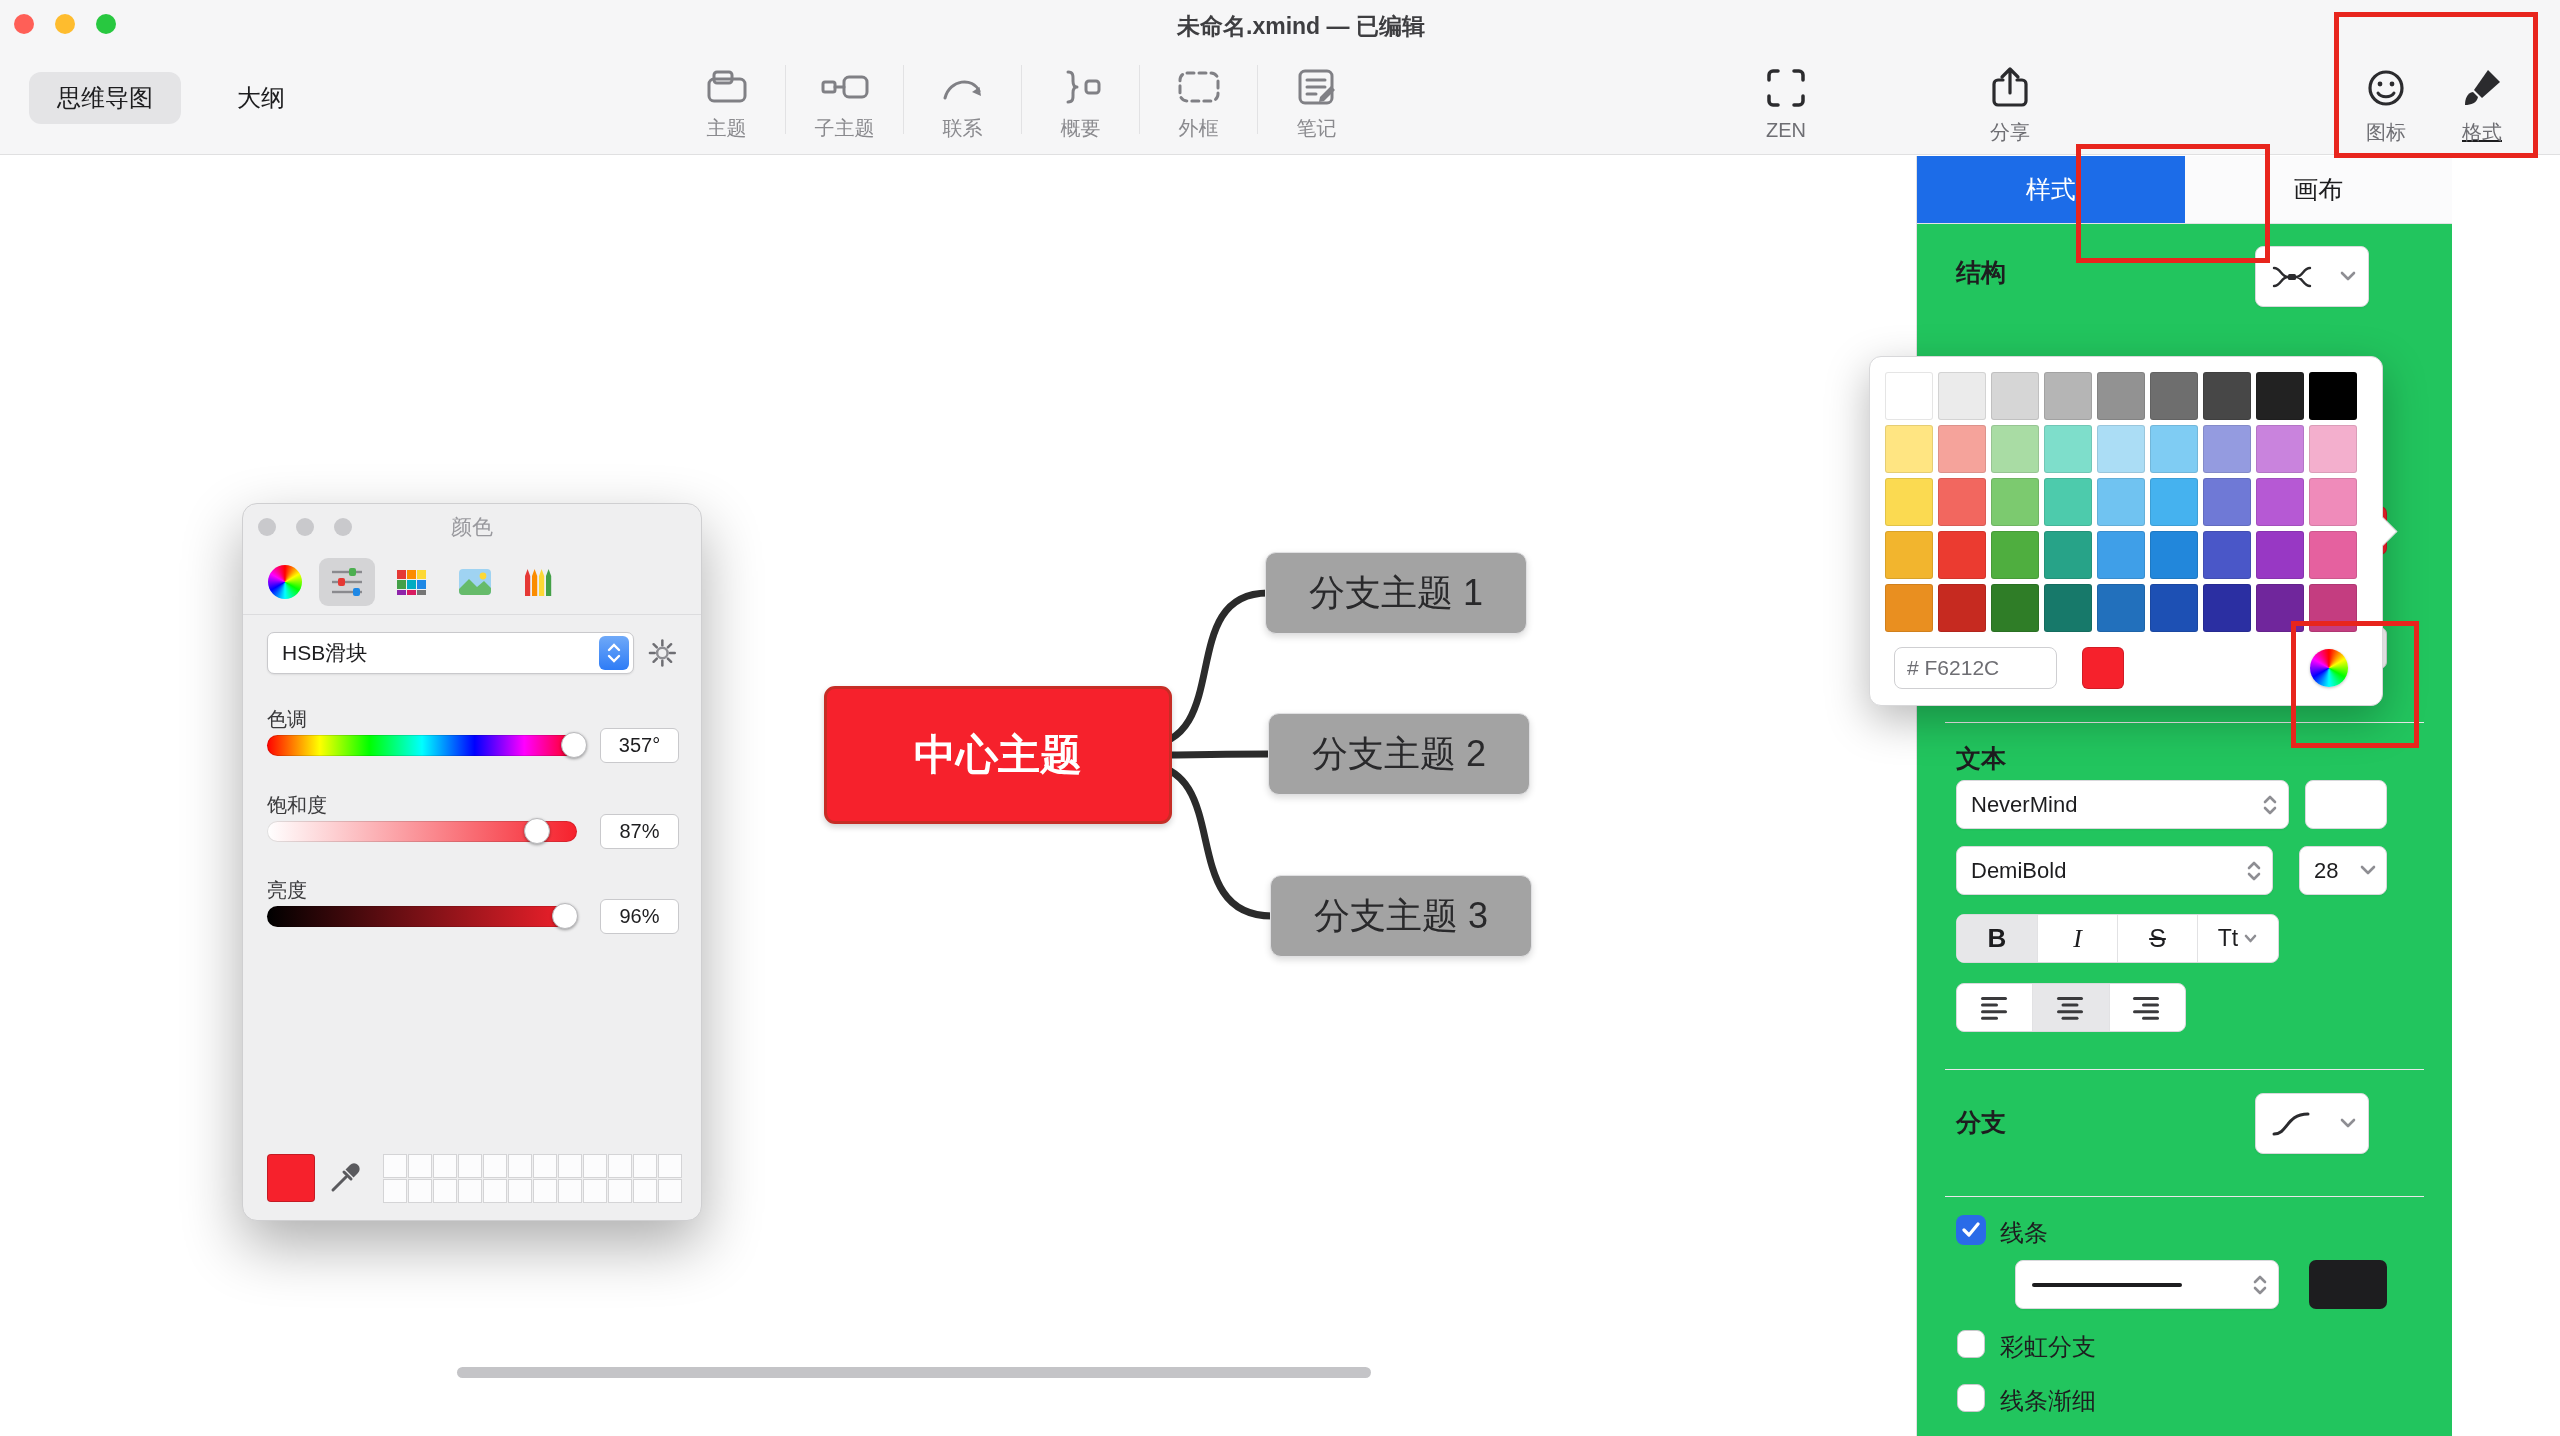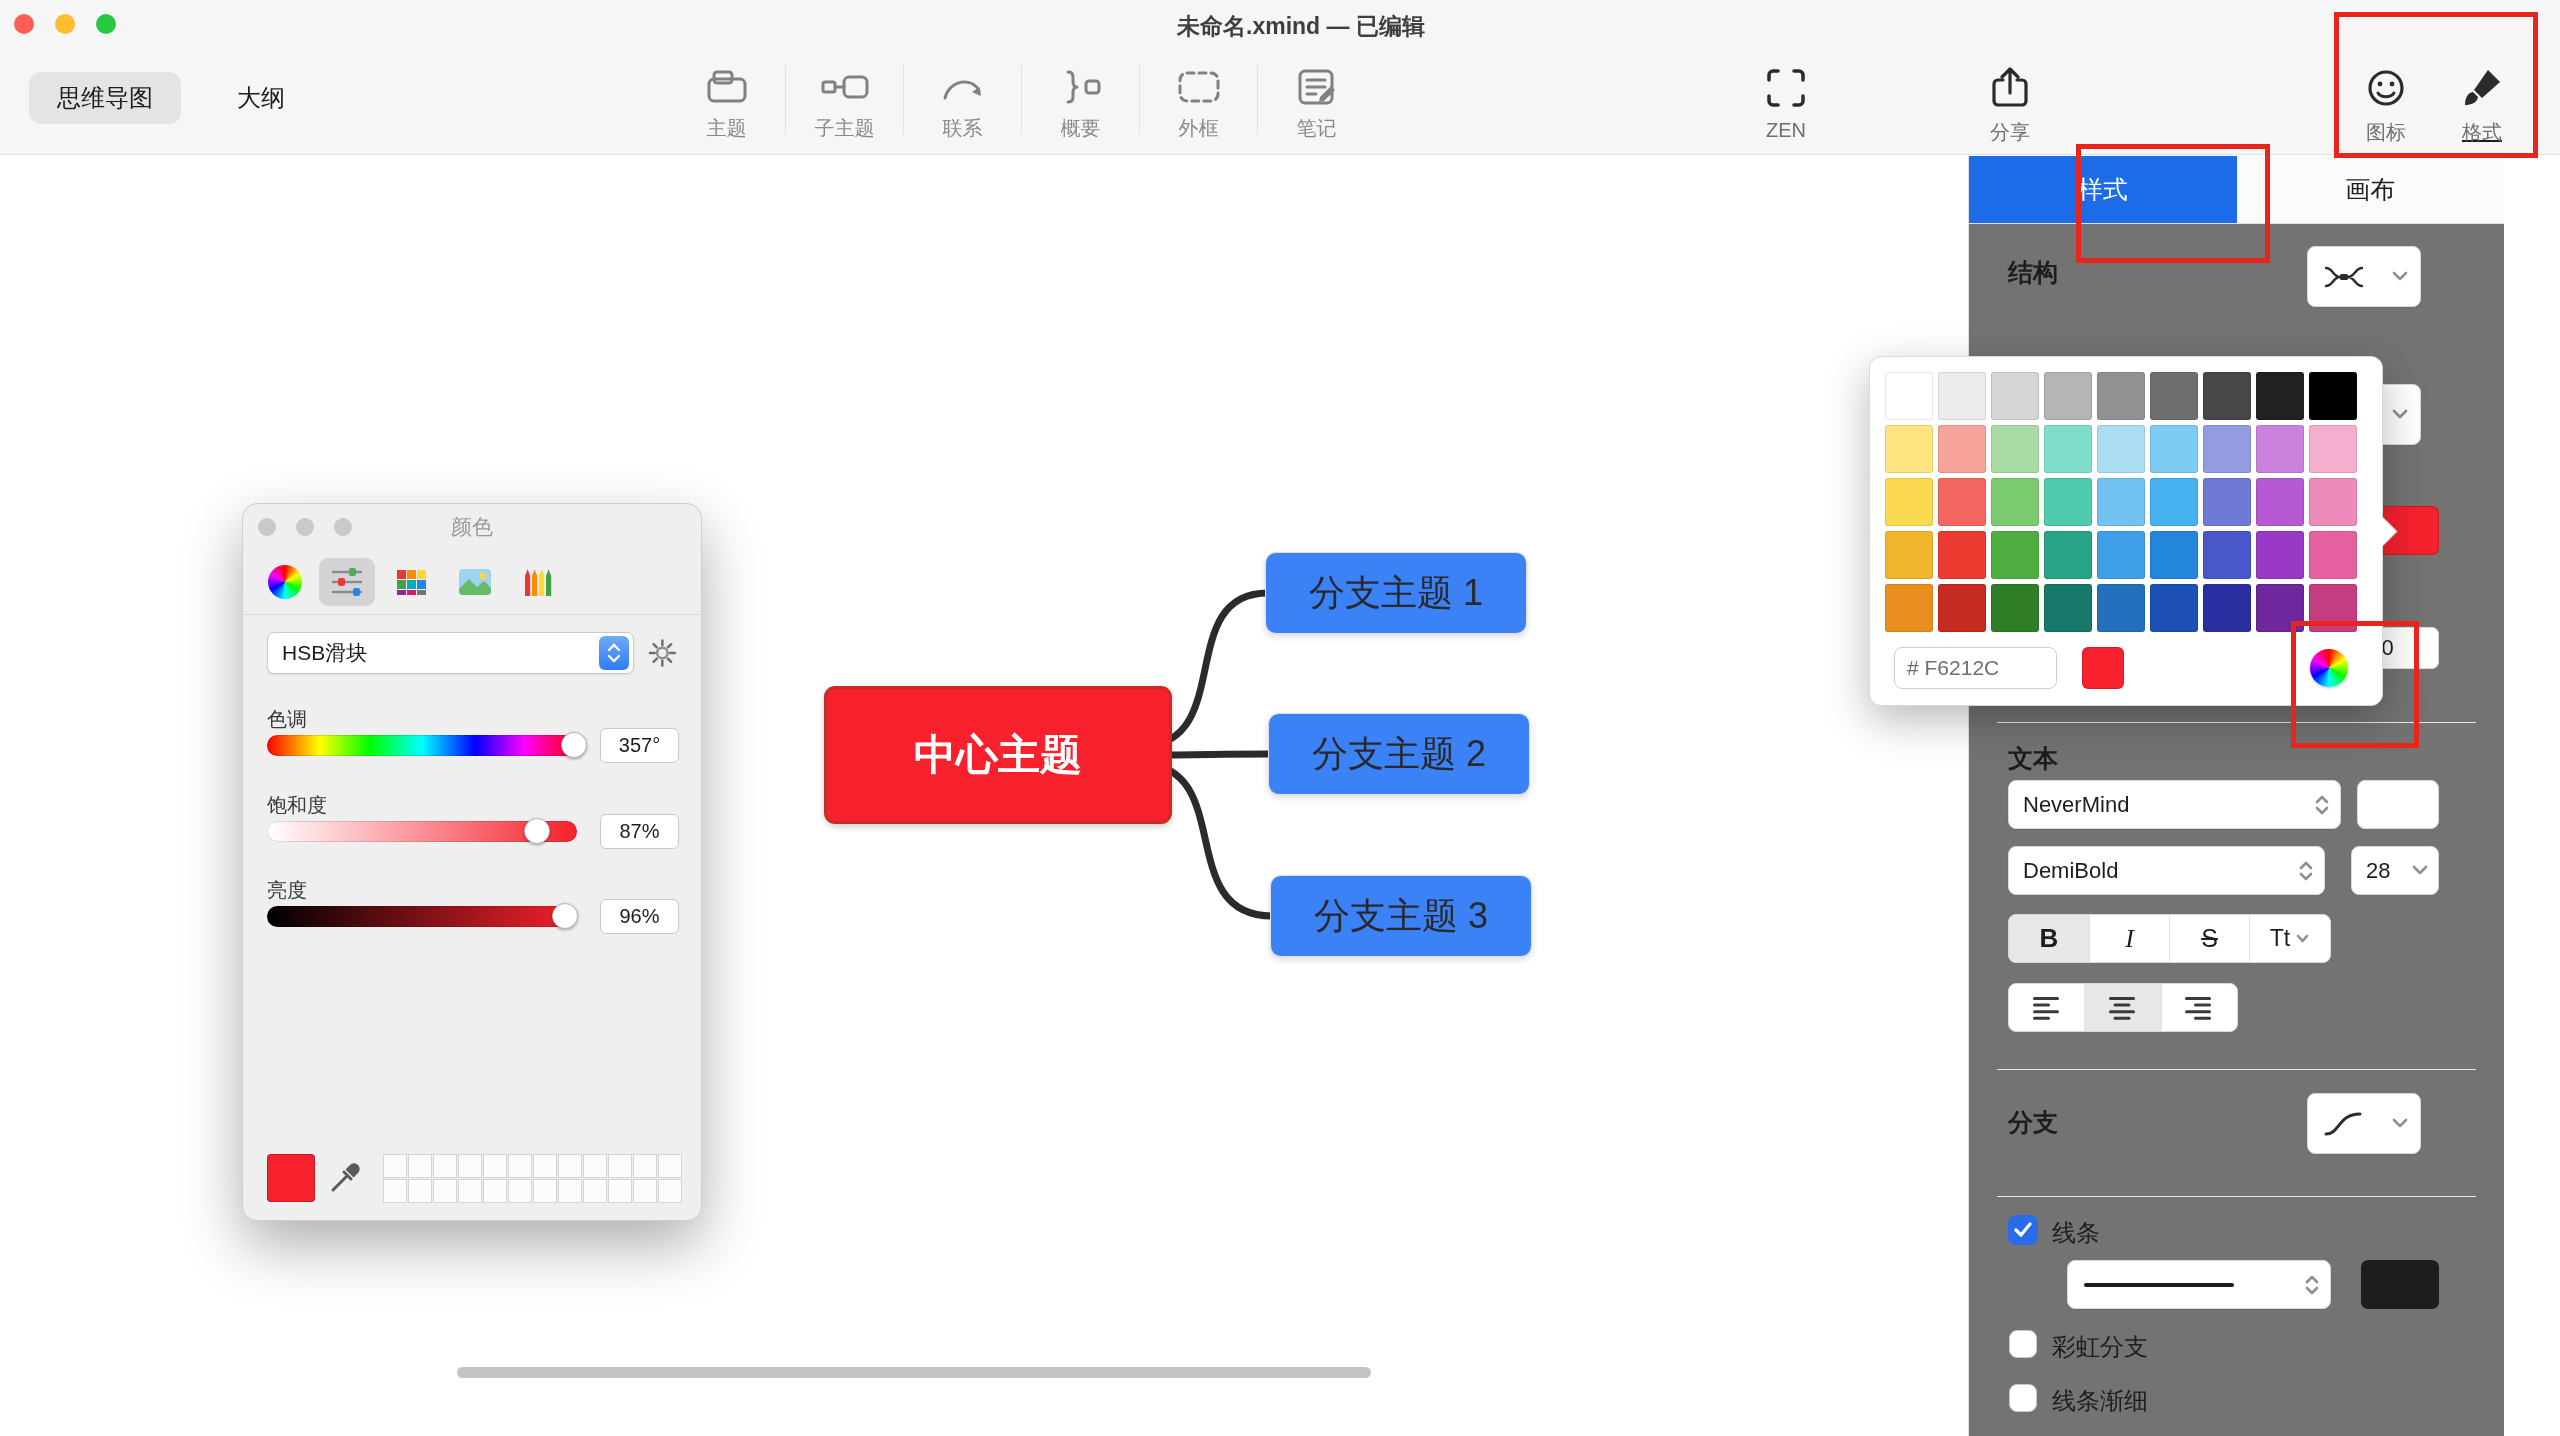--- a/index.html
+++ b/index.html
@@ -33,34 +33,34 @@
   .anno { position:absolute; border:5px solid #E8251D; z-index:60; pointer-events:none; }
   .anno-1 { left:2334px; top:12px; width:204px; height:146px; }
   .anno-2 { left:2076px; top:144px; width:194px; height:119px; }
   .anno-3 { left:2291px; top:621px; width:128px; height:127px; }
 
   
   .canvas { position:absolute; top:156px; left:0; width:2024px; height:1228px; background:#fff; }
   .map-svg { position:absolute; inset:0; }
   .topic { position:absolute; display:flex; align-items:center; justify-content:center; border-radius:11px; }
   .central-topic { left:824px; top:530px; width:348px; height:138px; border:3px solid #C62D26; color:#fff; font-size:42px; font-weight:700; box-shadow:0 3px 6px rgba(0,0,0,.18); }
-  .branch-topic { width:262px; height:82px; background:#3b82f6; border:1px solid #E0E0E2; color:#29292B; font-size:36px; font-weight:500; box-shadow:0 3px 7px rgba(0,0,0,.14); }
+  .branch-topic { width:262px; height:82px; background:#a3a3a3; border:1px solid #E0E0E2; color:#29292B; font-size:36px; font-weight:500; box-shadow:0 3px 7px rgba(0,0,0,.14); }
   .bt1 { left:1265px; top:396px; } .bt2 { left:1268px; top:557px; } .bt3 { left:1270px; top:719px; }
 
   .h-scrollbar { position:absolute; left:457px; top:1367px; width:914px; height:11px; border-radius:6px; background:#C4C4C7; z-index:8; }
   .v-scrollbar { position:absolute; left:2002px; top:163px; width:12px; height:880px; border-radius:7px; background:#ABABAE; z-index:8; }
 
   
   .statusbar { position:absolute; left:0; top:1384px; width:2024px; height:52px; background:#fff; display:flex; align-items:center; justify-content:flex-end; gap:30px; padding-right:40px; z-index:6; }
   .status-text { font-size:23px; color:#1d1d1f; }
   .zoom-btn { font-size:30px; color:#3A3A3C; width:34px; text-align:center; line-height:34px; }
   .zoom-select { display:flex; align-items:center; gap:10px; font-size:23px; color:#1d1d1f; }
 
   
-  .panel { position:absolute; left:1968px; top:156px; width:536px; height:1280px; background:#737373; border-left:1px solid #E1E1E2; z-index:10; }
+  .panel { position:absolute; left:1916px; top:156px; width:536px; height:1280px; background:#22c55e; border-left:1px solid #E1E1E2; z-index:10; }
   .panel-tabs { display:flex; height:68px; border-bottom:1px solid #E3E3E5; }
   .ptab { flex:1; display:flex; align-items:center; justify-content:center; font-size:25px; }
   .ptab.active { background:#1C6CE8; color:#fff; font-weight:500; }
   .ptab.inactive { background:#FBFBFC; color:#1d1d1f; }
   .sect-label { position:absolute; left:39px; font-size:25px; font-weight:700; color:#1d1d1f; }
   .combo { background:#fff; border:1.5px solid #D9D9DC; border-radius:8px; display:flex; align-items:center; box-shadow:0 1px 2px rgba(0,0,0,.05); }
   .icon-combo { position:absolute; width:114px; height:61px; justify-content:space-between; padding:0 12px 0 14px; }
   .p-divider { position:absolute; left:28px; right:28px; height:1px; background:#E8E8EA; }
   .combo-text { font-size:22px; color:#1d1d1f; padding-left:14px; flex:1; text-align:left; }
   .stepper { margin-right:10px; }

